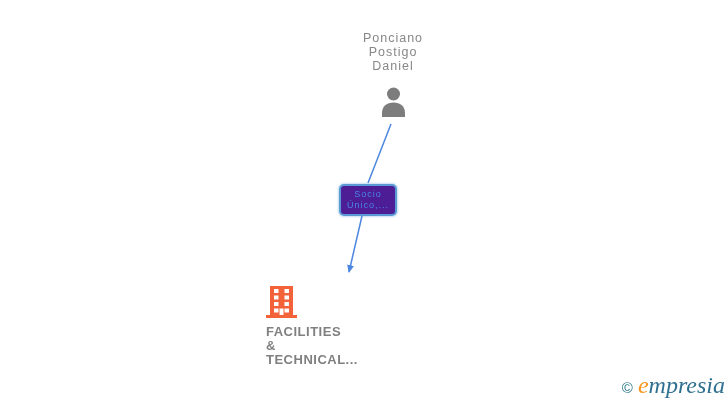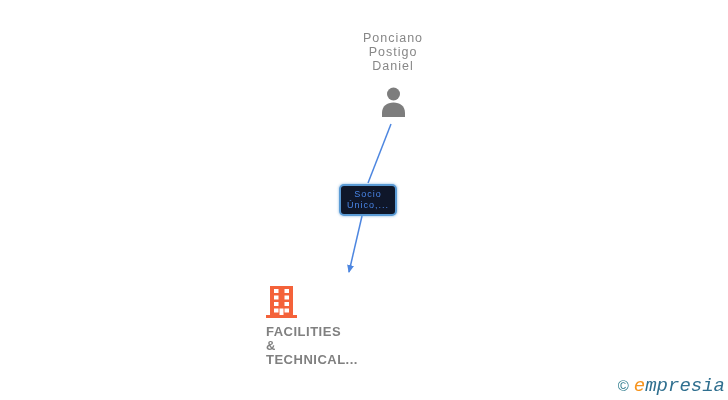--- a/index.html
+++ b/index.html
@@ -43,21 +43,21 @@
     z-index: 0;
     pointer-events: none;
   }
 
   
   .rel-label {
     position: absolute;
     left: 339px; top: 184px;
     width: 58px; height: 32px;
     box-sizing: border-box;
-    background: #0f172a;
+    background: #4c1d95;
     border: 2px solid #5b9bd5;
     border-radius: 5px;
     box-shadow: 0 0 2px 1px rgba(91,155,213,0.35);
     display: flex;
     align-items: center;
     justify-content: center;
     text-align: center;
     z-index: 2;
     cursor: pointer;
   }
@@ -93,23 +93,23 @@
     display: flex;
     align-items: baseline;
     gap: 5px;
     z-index: 1;
   }
   .copyright-symbol {
     font-size: 15px;
     color: #2b7a8c;
   }
   .brand {
-    font-family: Liberation Mono, monospace;
+    font-family: Liberation Serif, serif;
     font-style: italic;
-    font-size: 19px;
+    font-size: 24px;
     line-height: 19px;
   }
   .brand-initial { color: #f7941d; }
   .brand-rest   { color: #2f6f8f; }
 </style>
 </head>
 <body>
 
 <div class="canvas">
 

